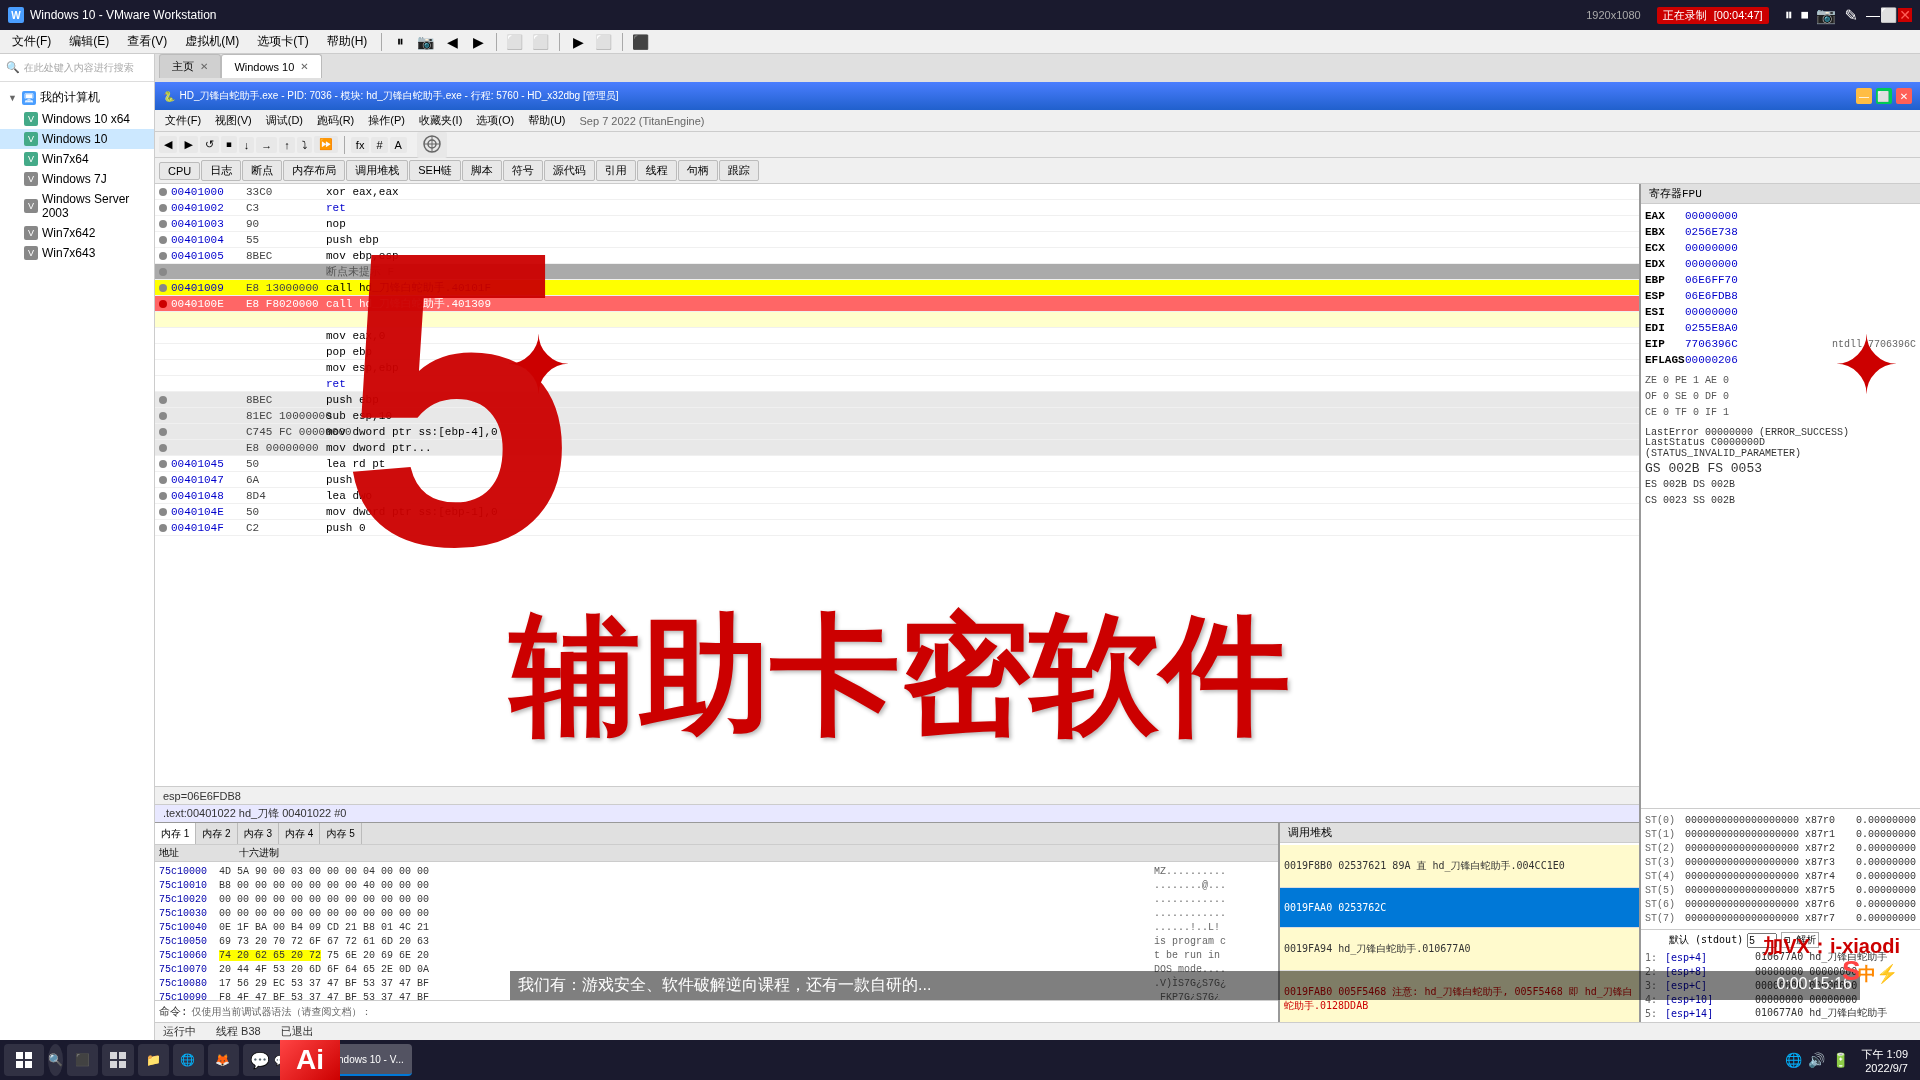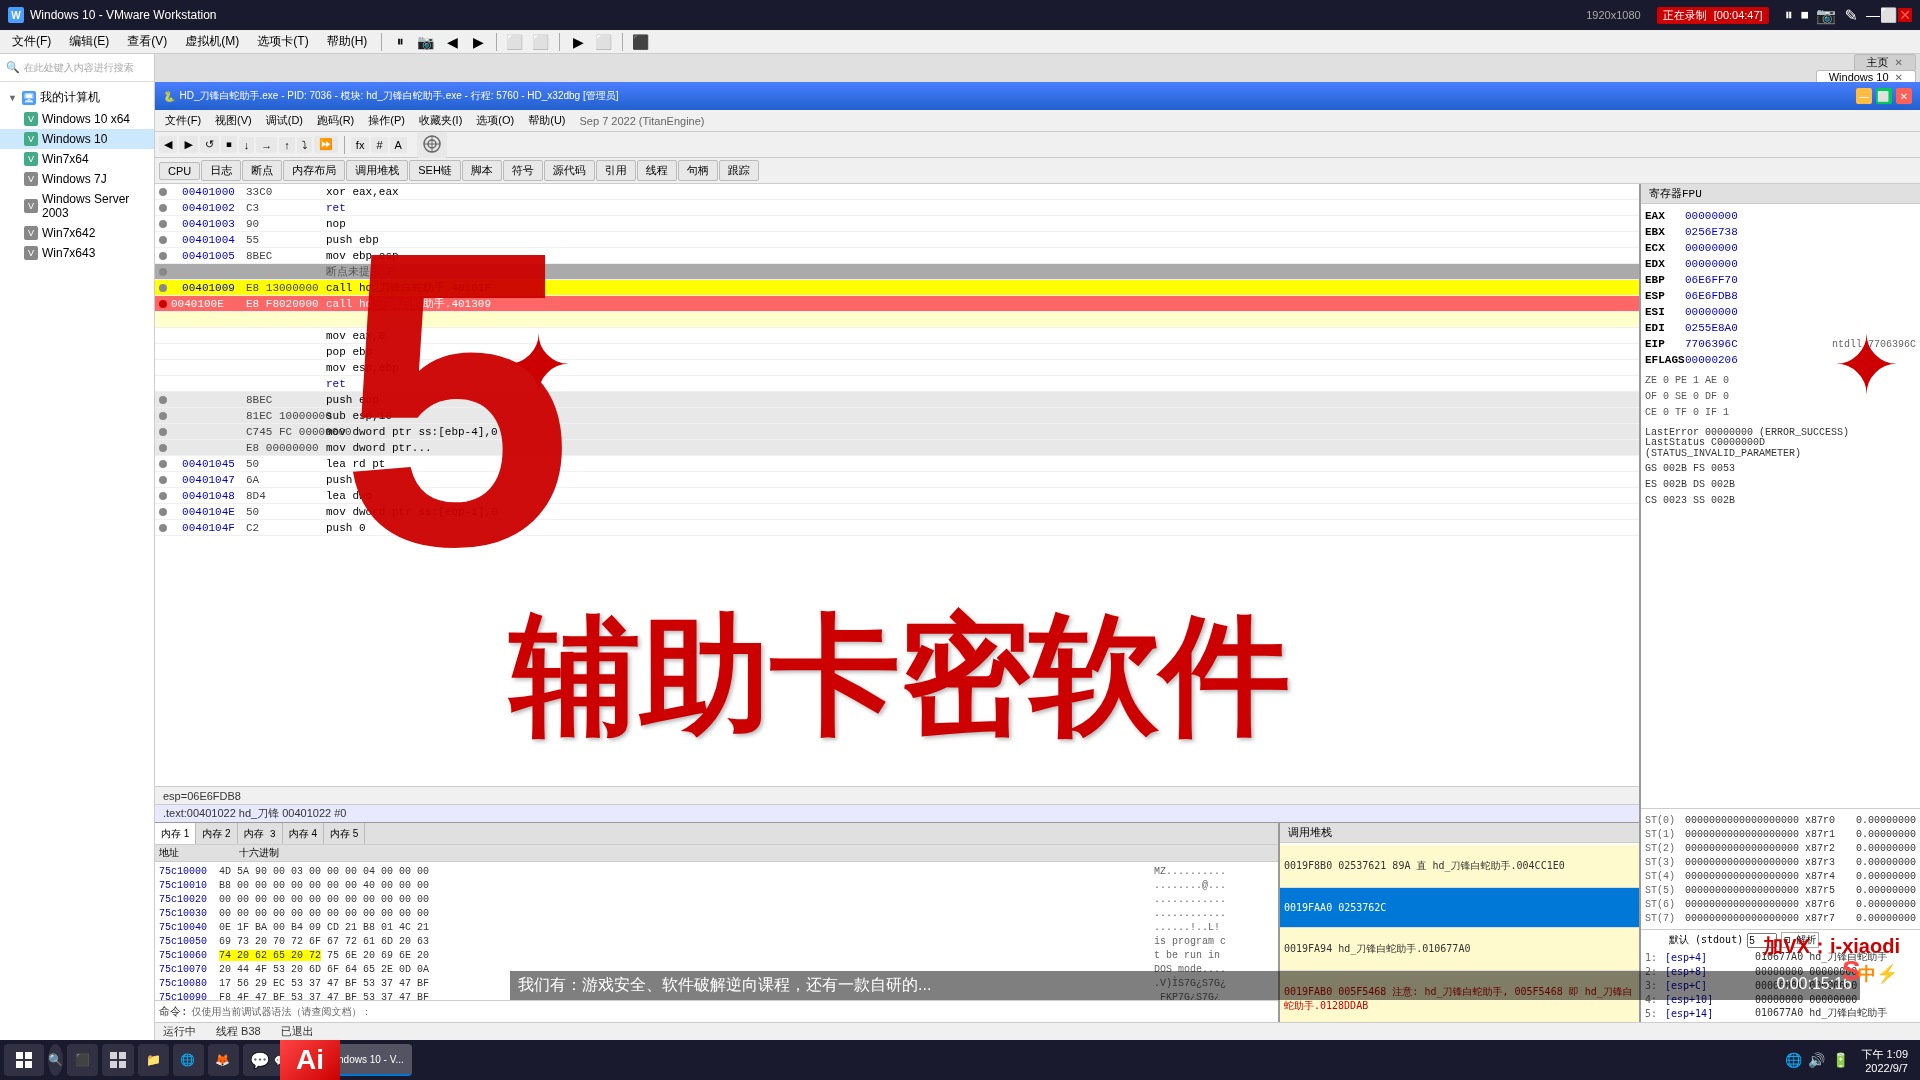--- a/index.html
+++ b/index.html
@@ -168,24 +168,23 @@
       position: relative;
       display: flex;
       flex-direction: column;
     }
 
     
     .vm-tab-bar {
       height: 28px;
       background: #e0e0e0;
       display: flex;
-      align-items: flex-end;
+      align-items: flex-start;
       padding: 0 4px;
       flex-shrink: 0;
-      flex-direction: column;
     }
     .vm-tab {
       height: 24px;
       padding: 0 12px;
       background: #d0d0d0;
       border: 1px solid #bbb;
       border-bottom: none;
       font-size: 11px;
       display: flex;
       align-items: center;
@@ -664,21 +663,21 @@
     
     .logo-s {
       position: absolute;
       bottom: 45px;
       right: 20px;
       font-size: 18px;
       color: #ff4444;
       font-weight: bold;
       z-index: 103;
     }
-    .addr-blue { color: #0000cc; text-align: center; }
+    .addr-blue { color: #0000cc; }
 
     .call-info {
       background: #fffacd;
       border-bottom: 1px solid #ddd;
       padding: 14px 4px;
       font-size: 10px;
       color: #333;
     }
     .call-info.selected { background: #0078d7; color: white; }
 
@@ -998,21 +997,21 @@
 
             <div class="code-status" style="background:#e8e8ff;">
               <span>.text:00401022 hd_刀锋  00401022 #0</span>
             </div>
 
             <div class="bottom-panels" style="height:200px;">
               <div class="memory-panel">
                 <div class="mem-tab-bar">
                   <div class="mem-tab active" style="font-size:10px;padding:0 6px;">内存 1</div>
                   <div class="mem-tab" style="font-size:10px;padding:0 6px;">内存 2</div>
-                  <div class="mem-tab" style="font-size:10px;padding:0 6px;font-family:Liberation Mono, monospace;">内存 3</div>
+                  <div class="mem-tab" style="font-size:10px;padding:0 6px;">内存 3</div>
                   <div class="mem-tab" style="font-size:10px;padding:0 6px;">内存 4</div>
                   <div class="mem-tab" style="font-size:10px;padding:0 6px;">内存 5</div>
                 </div>
                 <div style="display:flex;font-family:monospace;font-size:10px;background:#e0e0e0;padding:1px 4px;gap:60px;border-bottom:1px solid #ccc;">
                   <span>地址</span>
                   <span>十六进制</span>
                 </div>
                 <div class="mem-content">
                   <div class="mem-row">
                     <span class="mem-addr">75c10000</span>
@@ -1148,21 +1147,21 @@
               </div>
               <div style="height:4px;"></div>
               <div class="reg-row">
                 <span style="font-size:10px;color:#333;flex:1;">LastError  00000000 (ERROR_SUCCESS)</span>
               </div>
               <div class="reg-row">
                 <span style="font-size:10px;color:#333;flex:1;">LastStatus C0000000D (STATUS_INVALID_PARAMETER)</span>
               </div>
               <div style="height:4px;"></div>
               <div class="reg-row">
-                <span style="font-size:10px;color:#333;flex:1;">GS 002B  FS 0053</span>
+                <span style="font-size:13px;color:#333;flex:1;">GS 002B  FS 0053</span>
               </div>
               <div class="reg-row">
                 <span style="font-size:10px;color:#333;flex:1;">ES 002B  DS 002B</span>
               </div>
               <div class="reg-row">
                 <span style="font-size:10px;color:#333;flex:1;">CS 0023  SS 002B</span>
               </div>
             </div>
 
             <div class="fpu-section">

